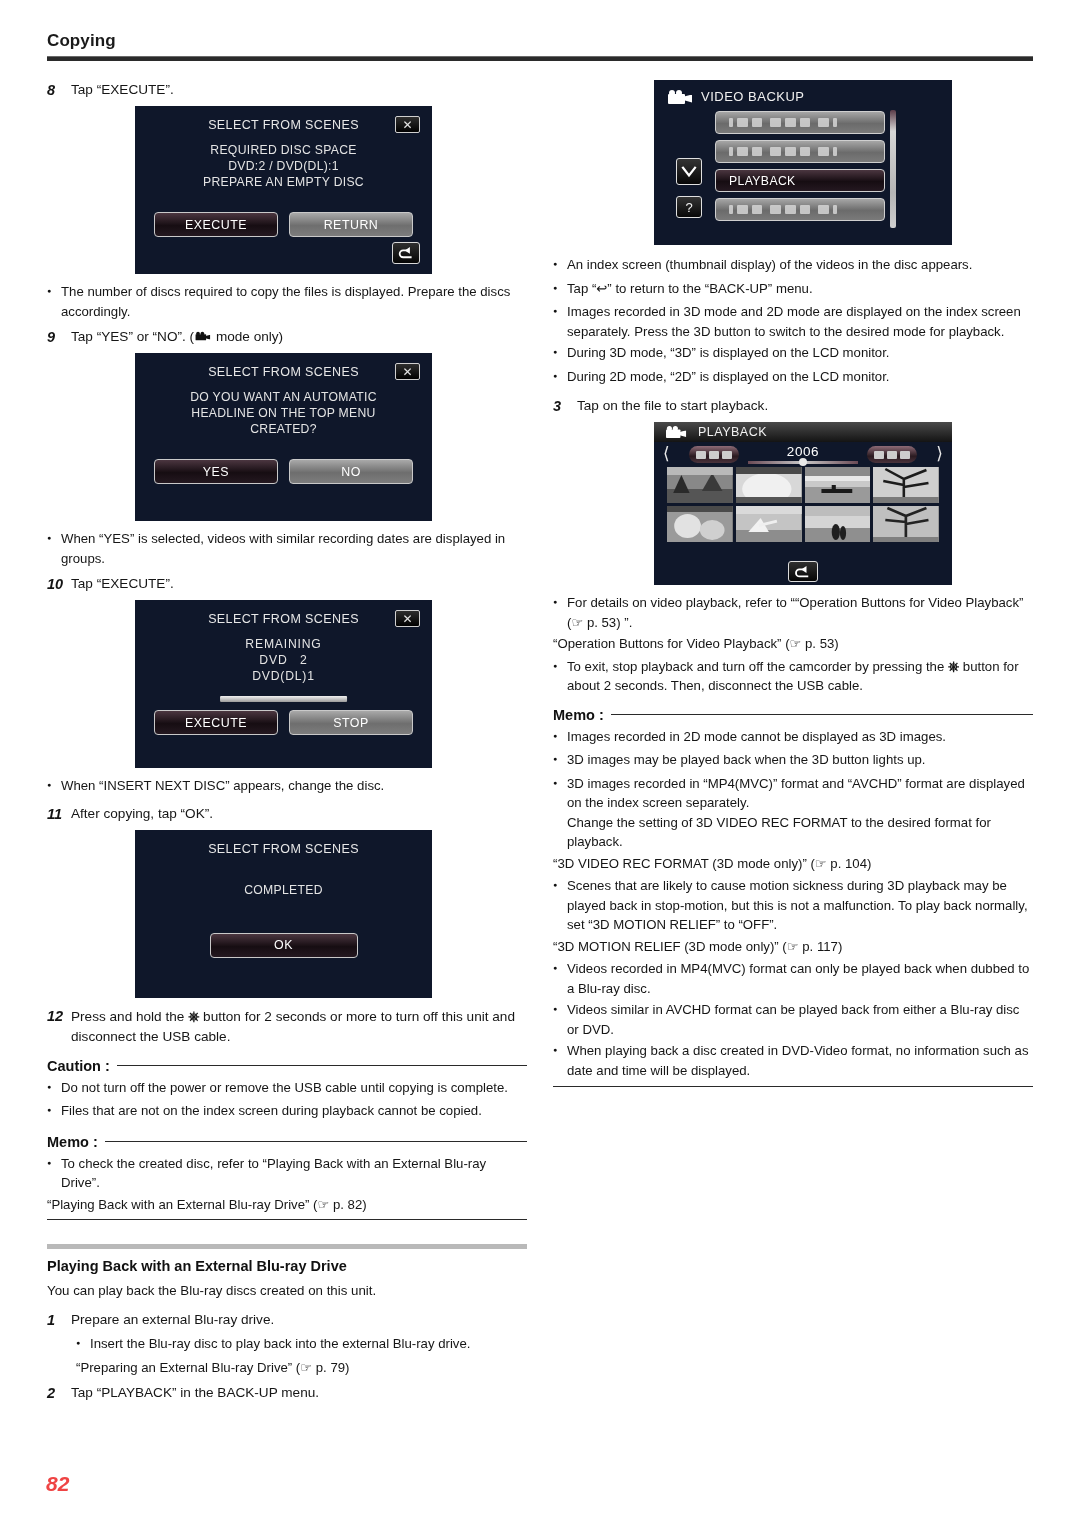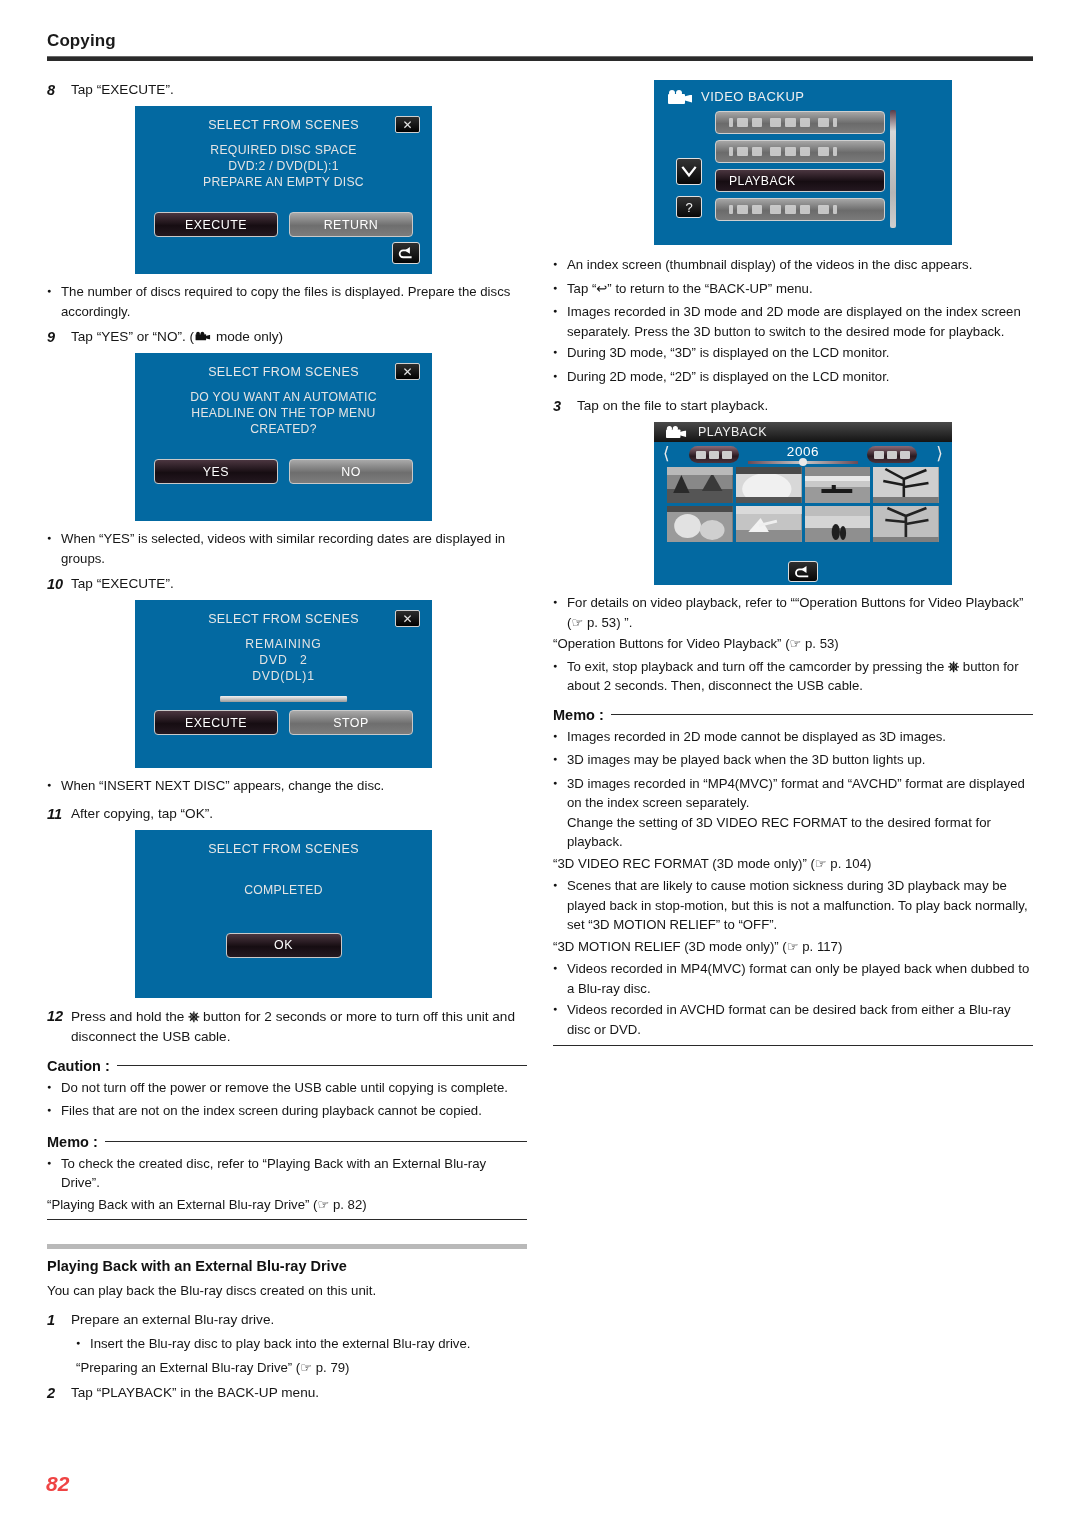--- a/index.html
+++ b/index.html
@@ -59,21 +59,21 @@
   .rule-thin { height:1px; background:#2a2a2a; margin:5px 0 0 0; }
   .rule-grey { height:5px; background:#b9b9b9; margin:24px 0 9px 0; }
 
   .subhead { font-size:14.5px; font-weight:bold; color:#111; margin:0 0 7px 0; }
   .lead { font-size:13.3px; line-height:20px; color:#161616; margin:0 0 9px 0; }
 
   .pwr { font-weight:bold; font-size:14px; }
 
   
   .lcd {
-    background:#0369a1; position:relative;
+    background:#0f172a; position:relative;
     margin:6px 0 8px 0;
     font-family:"Liberation Sans", sans-serif;
     color:#fff;
     overflow:hidden;
   }
   .lcd-dialog { width:297px; height:168px; margin-left:88px; }
 
   .lcd-title {
     position:absolute; top:12px; left:0; width:100%;
     text-align:center; font-size:12.5px; letter-spacing:.4px; color:#e8e8e8;
@@ -101,21 +101,21 @@
 
   .lcd-btnrow { position:absolute; left:0; width:100%; display:flex; justify-content:center; gap:11px;border-radius:10px; }
   .lcd-btn {
     width:124px; height:25px; border-radius:4px;
     display:flex; align-items:center; justify-content:center;
     font-size:12.4px; letter-spacing:.5px; color:#fff;
     border:1px solid #c9c9c9;
   }
   .lcd-btn.sel { background:linear-gradient(#4b3640,#160d12 55%,#241820); }
   .lcd-btn.norm { background:linear-gradient(#a9a9a9,#6e6e6e 55%,#7d7d7d); color:#fff; }
-  .lcd-btn.wide { width:116px; }
+  .lcd-btn.wide { width:148px; }
 
   .lcd-back {
     position:absolute; right:12px; bottom:10px;
     width:28px; height:22px; border:1px solid #d8d8d8; border-radius:3px;
     background:linear-gradient(#2f2f2f,#050505);
     display:flex; align-items:center; justify-content:center;
   }
   .lcd-back svg { width:17px; height:14px; }
 
   
@@ -612,20 +612,24 @@
         <span class="bullet-dot"></span>
         <span class="bullet-txt">Scenes that are likely to cause motion sickness during 3D playback may be played back in stop-motion, but this is not a malfunction. To play back normally, set “3D MOTION RELIEF” to “OFF”.</span>
       </div>
       <div class="plain-ref">“3D MOTION RELIEF (3D mode only)” (☞ p. 117)</div>
       <div class="bullet">
         <span class="bullet-dot"></span>
         <span class="bullet-txt">Videos recorded in MP4(MVC) format can only be played back when dubbed to a Blu-ray disc.</span>
       </div>
       <div class="bullet">
         <span class="bullet-dot"></span>
-        <span class="bullet-txt">Videos recorded in AVCHD format can be desired back from either a Blu-ray disc or DVD.</span>
+        <span class="bullet-txt">Videos similar in AVCHD format can be played back from either a Blu-ray disc or DVD.</span>
+      </div>
+      <div class="bullet">
+        <span class="bullet-dot"></span>
+        <span class="bullet-txt">When playing back a disc created in DVD-Video format, no information such as date and time will be displayed.</span>
       </div>
     </div>
     <div class="rule-thin"></div>
   </div>
 
   <div class="page-num">82</div>
 </div>
 
 </body></html>

